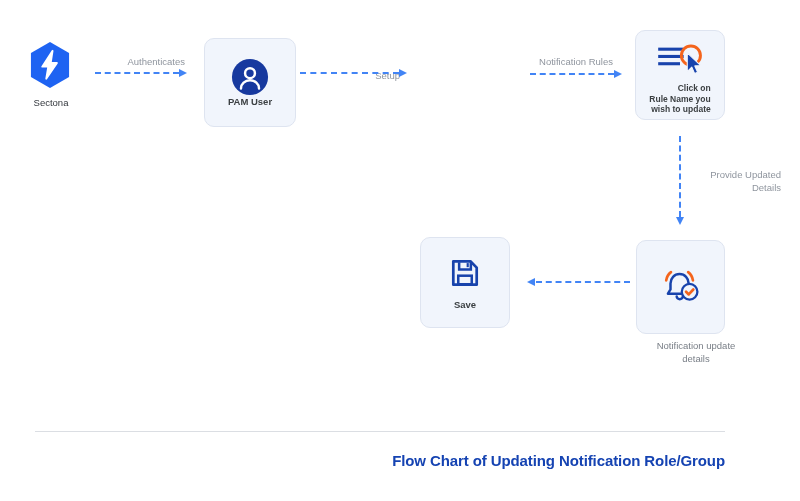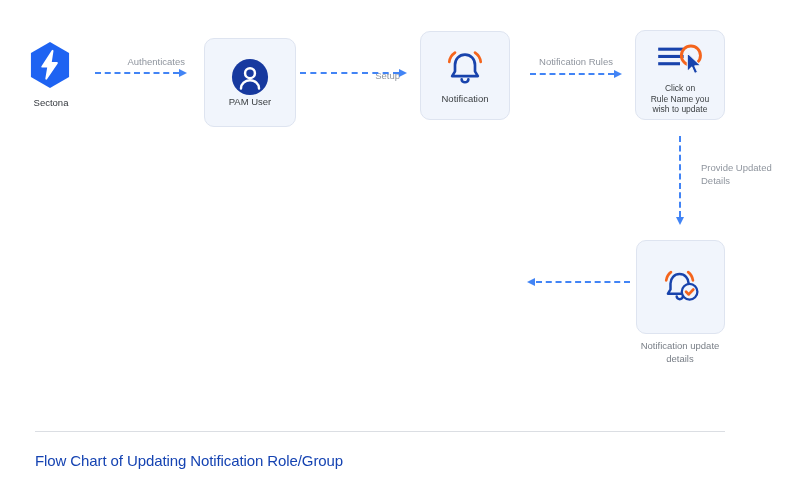--- a/index.html
+++ b/index.html
@@ -5,33 +5,33 @@
   html,body{margin:0;padding:0;background:#fff;}
   .canvas{
     position:relative;width:800px;height:501px;background:#ffffff;overflow:hidden;
     font-family:"Liberation Sans","DejaVu Sans",sans-serif;
   }
   .node-box{
     position:absolute;background:#F1F5FC;border:1px solid #DEE4F0;border-radius:10px;
     display:flex;flex-direction:column;align-items:center;justify-content:center;
     box-sizing:border-box;
   }
-  .node-label{font-size:9.5px;color:#3C4043;white-space:pre-line;text-align:center;line-height:11px;}
+  .node-label{font-size:9.5px;color:#3C4043;white-space:pre-line;text-align:right;line-height:11px;font-weight:bold;}
   .free-label{position:absolute;font-size:9.5px;color:#33373D;text-align:center;}
   .arrow-label{position:absolute;font-size:9.5px;color:#8F959E;text-align:right;white-space:pre-line;line-height:12.5px;}
   .caption-label{position:absolute;font-size:9.5px;color:#787E86;text-align:center;white-space:pre-line;line-height:12.5px;}
   .dash-h{position:absolute;border-top:2px dashed #4284F5;}
   .dash-v{position:absolute;border-left:2px dashed #4284F5;}
   .head-right{position:absolute;width:0;height:0;border-top:4px solid transparent;border-bottom:4px solid transparent;border-left:8px solid #4284F5;}
   .head-left{position:absolute;width:0;height:0;border-top:4px solid transparent;border-bottom:4px solid transparent;border-right:8px solid #4284F5;}
   .head-down{position:absolute;width:0;height:0;border-left:4px solid transparent;border-right:4px solid transparent;border-top:8px solid #4284F5;}
   .hr-line{position:absolute;left:35px;top:431px;width:690px;height:1px;background:#DBDEE3;}
   .title{
-    position:absolute;left:35px;top:452px;width:690px;text-align:left;
-    font-size:15px;font-weight:400;color:#1543B2;letter-spacing:-0.1px;
+    position:absolute;left:35px;top:452px;width:690px;text-align:right;
+    font-size:15px;font-weight:700;color:#1543B2;letter-spacing:-0.1px;
   }
   .icon{display:block;}
 </style>
 </head>
 <body>
 
 <div class="canvas">
 
   <svg class="icon" style="position:absolute;left:28px;top:41px;" width="44" height="48" viewBox="0 0 48 52">
     <polygon points="24,1 44.8,13 44.8,39 24,51 3.2,39 3.2,13" fill="#1E63F2"></polygon>
@@ -49,65 +49,65 @@
       <circle cx="20" cy="16" r="5.2" fill="none" stroke="#ffffff" stroke-width="2.6"></circle>
       <path d="M10.5 32 a9.5 8.5 0 0 1 19 0" fill="none" stroke="#ffffff" stroke-width="2.6" stroke-linecap="round"></path>
     </svg>
     <div class="node-label">PAM User</div>
   </div>
 
   <div class="arrow-label" style="left:310px;top:70px;width:90px;">Setup</div>
   <div class="dash-h" style="left:300px;top:72px;width:99px;"></div>
   <div class="head-right" style="left:399px;top:69px;"></div>
 
-  <div class="node-box" style="left:420px;top:31px;width:90px;height:89px;gap:5px;">
-    <svg class="icon" width="46" height="40" viewBox="0 0 48 42">
-      <path d="M7.5 14.5 C8 10.5 10 7.2 13.5 4.8" fill="none" stroke="#F4641C" stroke-width="2.8" stroke-linecap="round"></path>
-      <path d="M40.5 14.5 C40 10.5 38 7.2 34.5 4.8" fill="none" stroke="#F4641C" stroke-width="2.8" stroke-linecap="round"></path>
-      <path d="M24 7 C17.8 7 13.5 11.6 13.5 17.8 V24.5 L10.5 29.5 H37.5 L34.5 24.5 V17.8 C34.5 11.6 30.2 7 24 7 Z" fill="none" stroke="#1843AC" stroke-width="2.8" stroke-linejoin="round"></path>
-      <path d="M20.5 33 a3.5 3 0 0 0 7 0" fill="none" stroke="#1843AC" stroke-width="2.8" stroke-linecap="round"></path>
-    </svg>
-    <div class="node-label">Notification</div>
-  </div>
 
   <div class="arrow-label" style="left:503px;top:56px;width:110px;">Notification Rules</div>
   <div class="dash-h" style="left:530px;top:73px;width:84px;"></div>
   <div class="head-right" style="left:614px;top:70px;"></div>
 
   <div class="node-box" style="left:635px;top:30px;width:90px;height:90px;justify-content:flex-start;padding-top:10px;gap:2px;">
     <svg class="icon" width="54" height="40" viewBox="0 0 58 44">
       <path d="M5 9 H33" stroke="#1843AC" stroke-width="3.4"></path>
       <path d="M5 17 H33" stroke="#1843AC" stroke-width="3.4"></path>
       <path d="M5 25 H29" stroke="#1843AC" stroke-width="3.4"></path>
       <circle cx="41" cy="16" r="10.5" fill="none" stroke="#F4641C" stroke-width="3.2"></circle>
       <path d="M37 13 L37 33.8 L41.9 28.7 L45 35.7 L48.4 34.3 L45.3 27.4 L51.8 27 Z" fill="#1843AC" stroke="#F1F5FC" stroke-width="1.2" stroke-linejoin="round"></path>
     </svg>
     <div class="node-label" style="font-size:8.5px;line-height:10.5px;">Click on
 Rule Name you
 wish to update</div>
   </div>
 
   <div class="dash-v" style="left:679px;top:136px;height:81px;"></div>
   <div class="head-down" style="left:676px;top:217px;"></div>
-  <div class="arrow-label" style="left:701px;top:162px;width:80px;text-align:left;">Provide Updated
+  <div class="arrow-label" style="left:701px;top:169px;width:80px;text-align:right;">Provide Updated
 Details</div>
 
   <div class="node-box" style="left:636px;top:240px;width:89px;height:94px;">
     <svg class="icon" width="46" height="42" viewBox="0 0 48 44">
       <path d="M8.5 15 C9 11.5 10.6 8.6 13.5 6.4" fill="none" stroke="#F4641C" stroke-width="2.8" stroke-linecap="round"></path>
       <path d="M36.5 15 C36 11.5 34.4 8.6 31.5 6.4" fill="none" stroke="#F4641C" stroke-width="2.8" stroke-linecap="round"></path>
       <path d="M22.5 8.5 C17 8.5 13 12.7 13 18.3 V24.5 L10.3 29 H34.7 L32 24.5 V18.3 C32 12.7 28 8.5 22.5 8.5 Z" fill="none" stroke="#1843AC" stroke-width="2.6" stroke-linejoin="round"></path>
       <path d="M19.5 32 a3.2 2.8 0 0 0 6.4 0" fill="none" stroke="#1843AC" stroke-width="2.6" stroke-linecap="round"></path>
       <circle cx="33" cy="27" r="8.2" fill="#F1F5FC" stroke="#1843AC" stroke-width="2.4"></circle>
       <path d="M29.3 27 l2.8 2.8 l4.8 -5.2" fill="none" stroke="#F4641C" stroke-width="2.8" stroke-linecap="round" stroke-linejoin="round"></path>
     </svg>
   </div>
-  <div class="caption-label" style="left:612px;top:340px;width:136px;">Notification update
+  <div class="caption-label" style="left:628px;top:340px;width:136px;">Notification update
 details</div>
 
   <div class="head-left" style="left:527px;top:278px;"></div>
   <div class="dash-h" style="left:536px;top:281px;width:94px;"></div>
 
+  <div class="node-box" style="left:420px;top:237px;width:90px;height:91px;gap:8px;">
+    <svg class="icon" width="36" height="36" viewBox="0 0 40 40">
+      <path d="M7 7 H26 L33 14 V33 H7 Z" fill="none" stroke="#1843AC" stroke-width="3" stroke-linejoin="round"></path>
+      <path d="M13.5 8 v8 h13 v-8" fill="none" stroke="#1843AC" stroke-width="2.8"></path>
+      <path d="M23 9 v4.5" fill="none" stroke="#1843AC" stroke-width="2.4"></path>
+      <rect x="12.5" y="23" width="15" height="9.5" fill="none" stroke="#1843AC" stroke-width="2.8"></rect>
+    </svg>
+    <div class="node-label">Save</div>
+  </div>
 
   <div class="hr-line"></div>
   <div class="title">Flow Chart of Updating Notification Role/Group</div>
 
 </div>
 
 </body></html>

